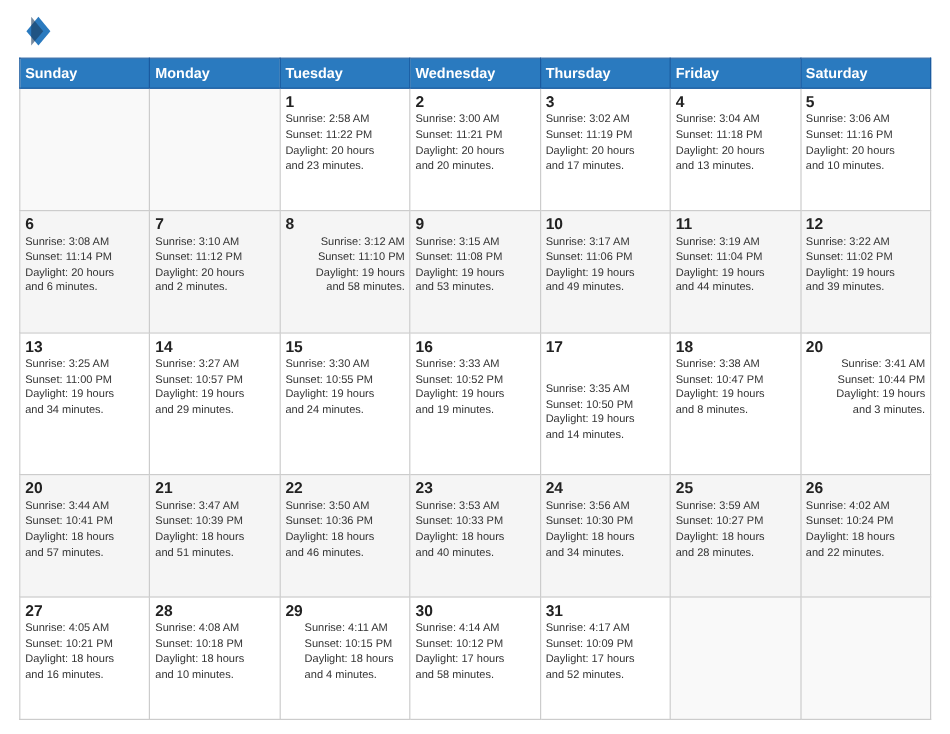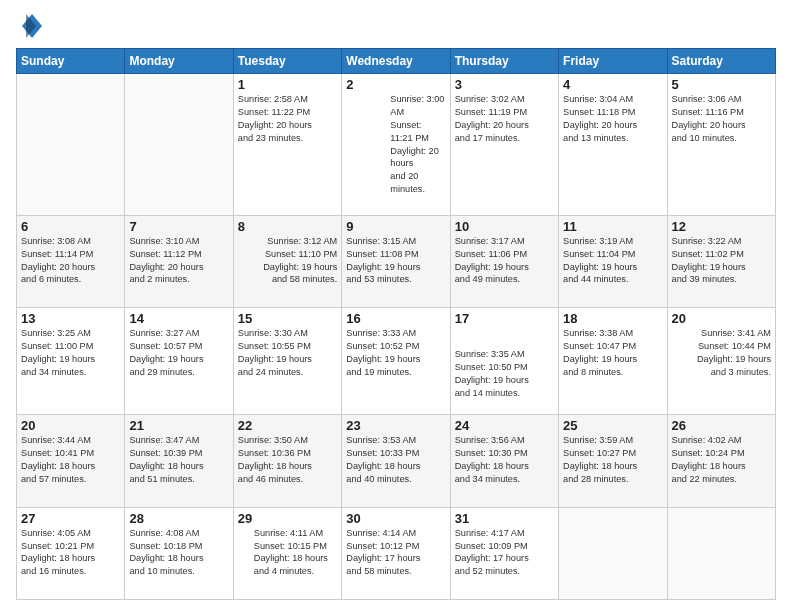--- a/index.html
+++ b/index.html
@@ -137,21 +137,21 @@
           <td class="empty-cell"></td>
           <td>
             <span class="day-number">1</span>
             <div class="day-info" style="white-space: pre-line;">Sunrise: 2:58 AM
 Sunset: 11:22 PM
 Daylight: 20 hours
 and 23 minutes.</div>
           </td>
           <td>
             <span class="day-number">2</span>
-            <div class="day-info" style="white-space: pre-line; margin-left: 44px;">Sunrise: 3:00 AM
+            <div class="day-info" style="white-space: pre-line;">Sunrise: 3:00 AM
 Sunset: 11:21 PM
 Daylight: 20 hours
 and 20 minutes.</div>
           </td>
           <td>
             <span class="day-number">3</span>
             <div class="day-info" style="white-space: pre-line;">Sunrise: 3:02 AM
 Sunset: 11:19 PM
 Daylight: 20 hours
 and 17 minutes.</div>

